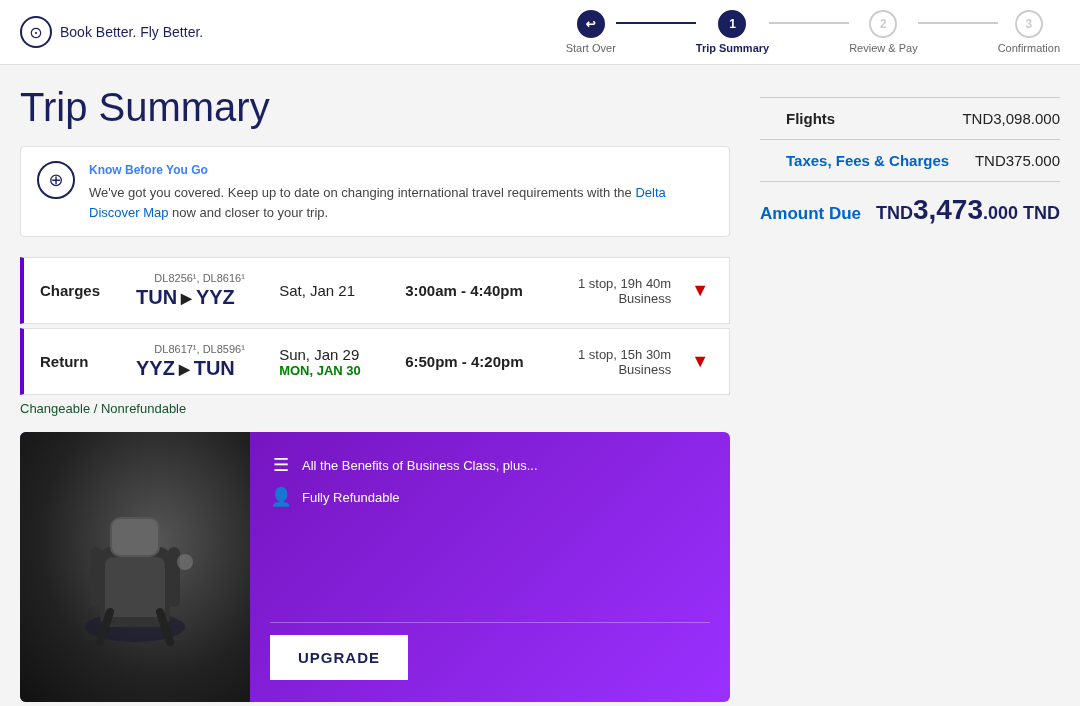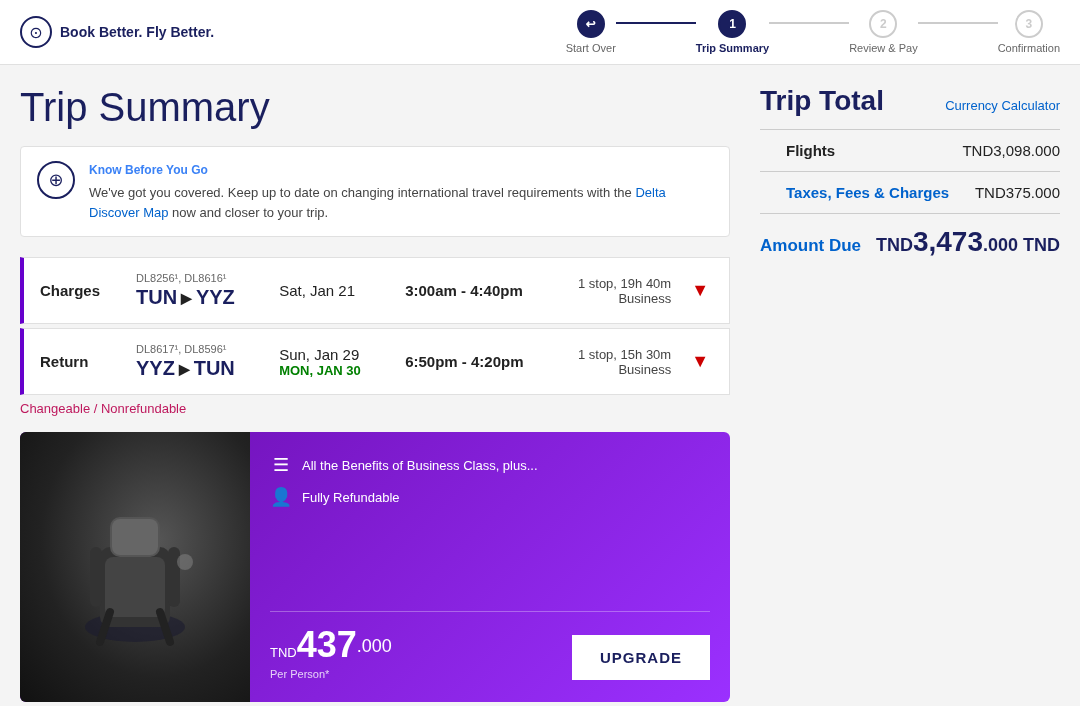--- a/index.html
+++ b/index.html
@@ -24,21 +24,21 @@
       gap: 8px;
     }
     .logo-circle {
       width: 32px; height: 32px;
       border-radius: 50%;
       border: 2px solid #1a1f5e;
       display: flex; align-items: center; justify-content: center;
       color: #1a1f5e; font-size: 16px;
     }
     .logo-text { font-size: 14px; color: #1a1f5e; }
-    .logo-text span { font-weight: bold; }
+    .logo-text span { font-weight: normal; }
     .stepper {
       display: flex;
       align-items: center;
       gap: 0;
     }
     .step {
       display: flex;
       flex-direction: column;
       align-items: center;
       position: relative;
@@ -134,20 +134,21 @@
       width: 80px;
       flex-shrink: 0;
     }
     .flight-detail {
       flex: 1;
     }
     .flight-nums {
       font-size: 11px;
       color: #666;
       margin-bottom: 2px;
+      text-align: center;
     }
     .flight-route {
       font-size: 20px;
       font-weight: bold;
       color: #1a1f5e;
       display: flex;
       align-items: center;
       gap: 4px;
     }
     .flight-route .arrow { font-size: 14px; color: #222; }
@@ -176,21 +177,21 @@
     .flight-stop .cabin { font-size: 13px; color: #444; }
     .chevron-btn {
       background: none;
       border: none;
       cursor: pointer;
       color: #c00;
       font-size: 18px;
       padding: 0 4px;
     }
     .changeable-link {
-      color: #be185d;
+      color: #14532d;
       font-size: 13px;
       text-decoration: none;
       display: inline-block;
       margin-bottom: 16px;
     }
     
     .upgrade-card {
       background: linear-gradient(135deg, #6a0dad 0%, #9b30ff 100%);
       border-radius: 6px;
       overflow: hidden;
@@ -465,37 +466,29 @@
             </li>
             <li>
               <span class="feat-icon">👤</span>
               <span>Fully Refundable</span>
             </li>
           </ul>
         </div>
         <div>
           <hr class="upgrade-divider">
           <div class="upgrade-price-row">
-            <div class="upgrade-price">
-              <span class="currency">TND</span><span class="amount">437</span><span class="cents">.000</span>
-              <span class="per-person">Per Person*</span>
-            </div>
             <button class="upgrade-btn">UPGRADE</button>
           </div>
         </div>
       </div>
     </div>
   </div>
 
   <div class="right-col">
     <div class="trip-total-panel">
-      <div class="trip-total-header">
-        <div class="trip-total-title">Trip Total</div>
-        <a href="#" class="currency-calc-link">Currency Calculator</a>
-      </div>
       <hr class="divider-line">
       <div class="cost-row">
         <span class="cost-label">Flights</span>
         <span class="cost-value">TND3,098.000</span>
       </div>
       <hr class="divider-line">
       <div class="cost-row taxes">
         <span class="cost-label">Taxes, Fees &amp; Charges</span>
         <span class="cost-value">TND375.000</span>
       </div>

